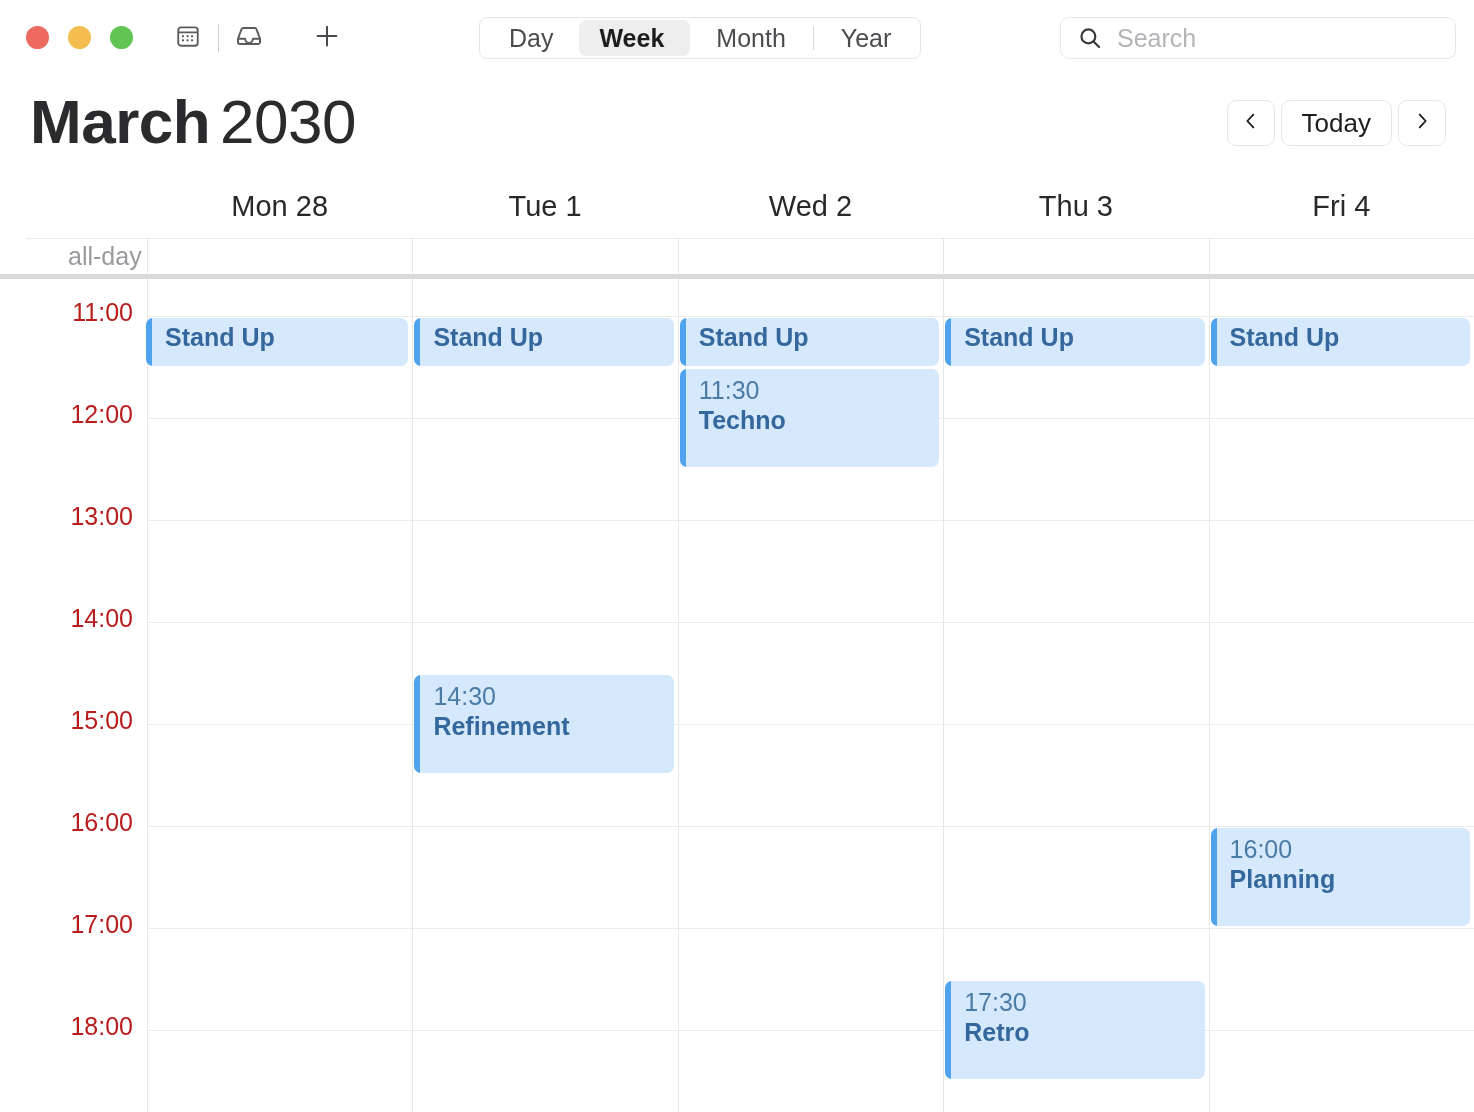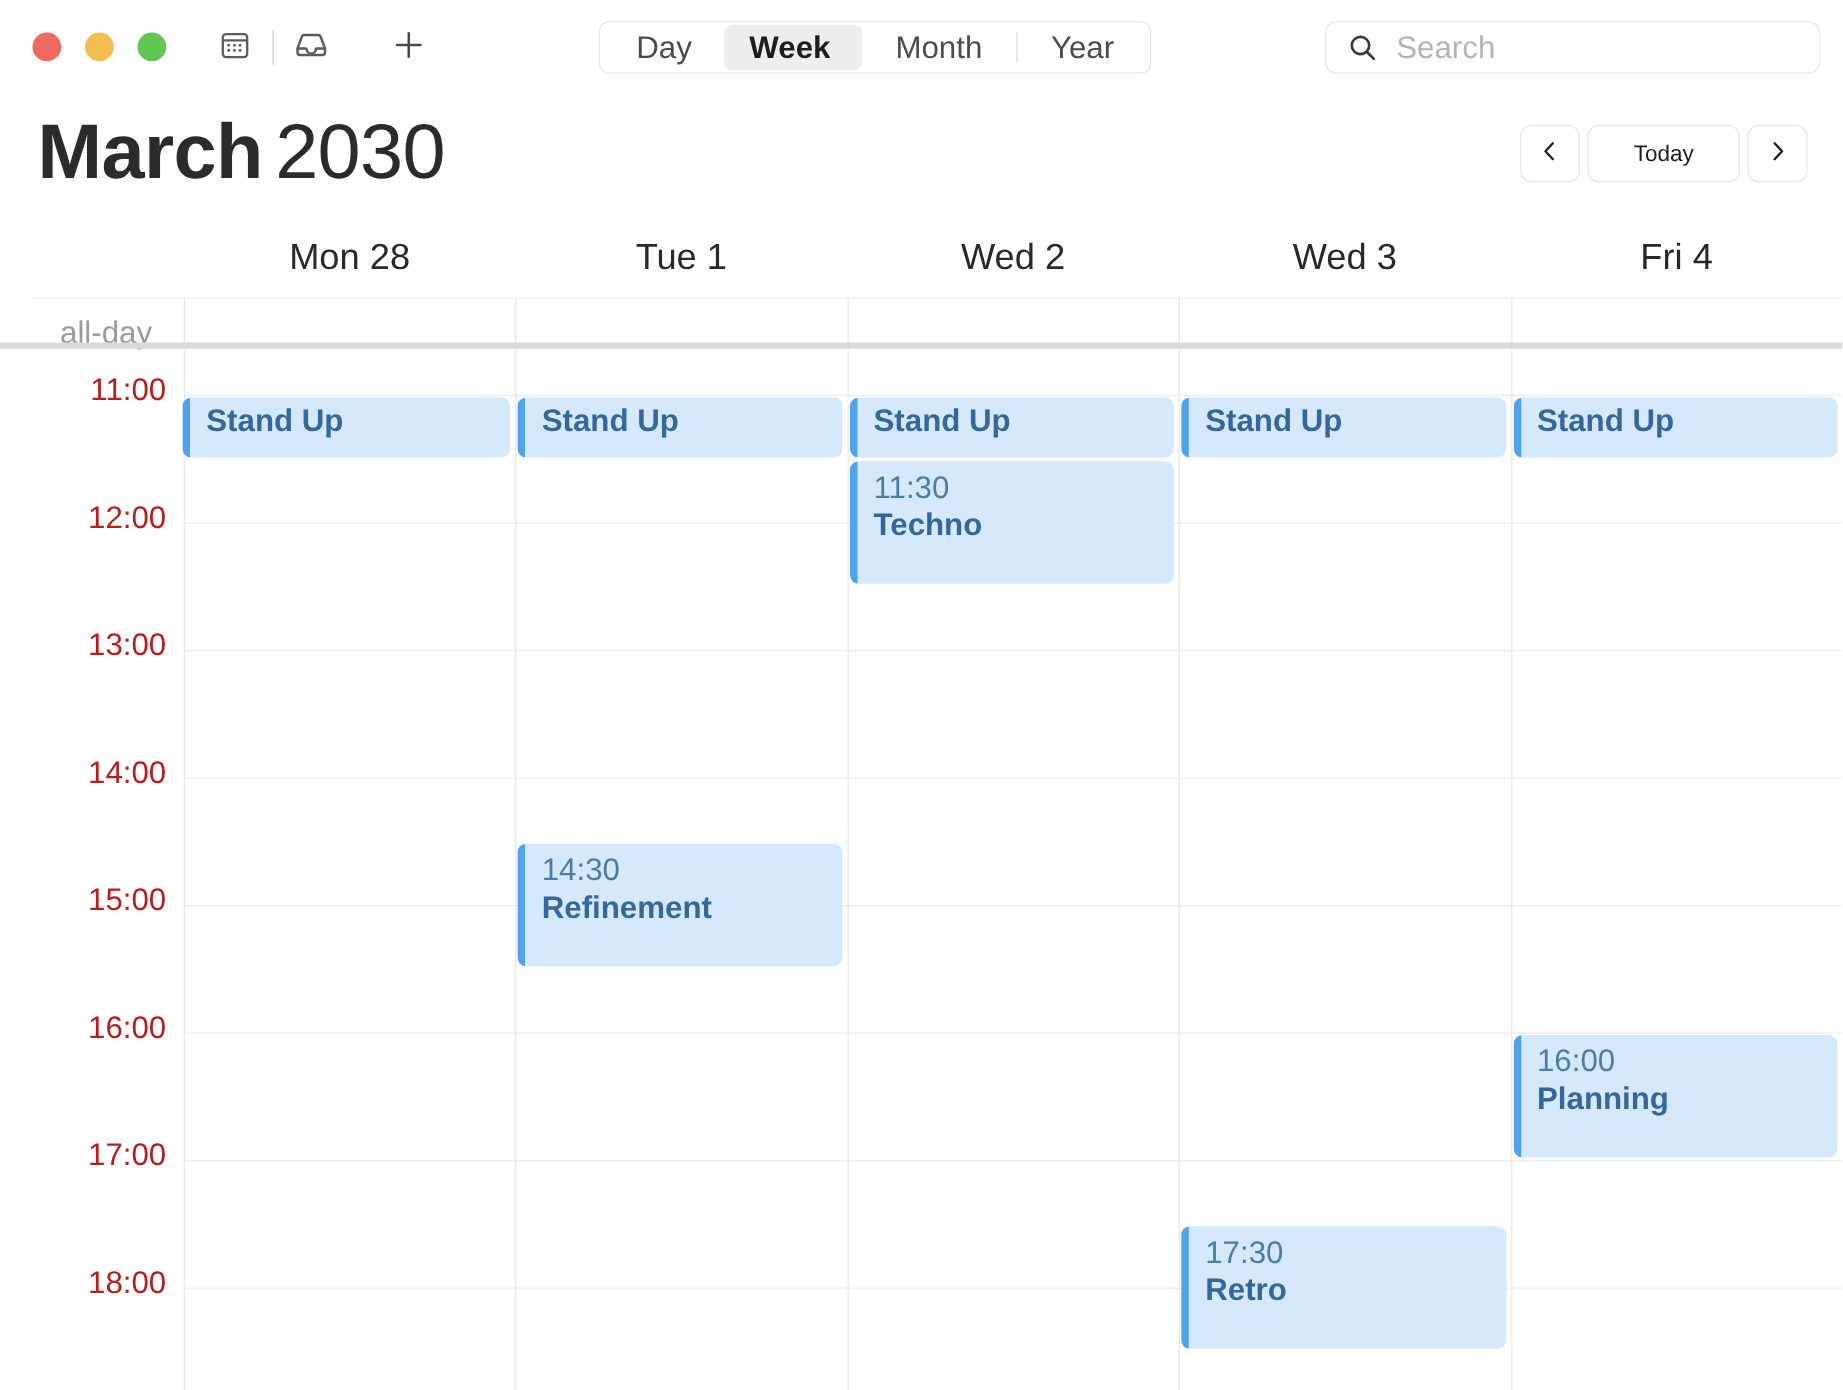--- a/index.html
+++ b/index.html
@@ -163,22 +163,22 @@
     min-width: 46px;
     border: 1px solid #e7e7e9;
     border-radius: 9px;
     background: #ffffff;
     display: flex;
     align-items: center;
     justify-content: center;
     color: #1d1d1f;
   }
   #today-btn {
-    padding: 0 36px;
-    font-size: 18px;
+    padding: 0 20px;
+    font-size: 26px;
     color: #1d1d1f;
   }
 
   
   #calendar {
     position: absolute;
     left: 0; top: 176px;
     width: 1474px;
     height: 936px;
   }
@@ -357,25 +357,25 @@
         </span>
       </div>
     </div>
   </div>
 
   <div id="calendar">
     <div id="dayheader">
         <div class="dh-cell" style="left: 147px; width: 265.4px;">Mon 28</div>
         <div class="dh-cell" style="left: 412.4px; width: 265.4px;">Tue 1</div>
         <div class="dh-cell" style="left: 677.8px; width: 265.4px;">Wed 2</div>
-        <div class="dh-cell" style="left: 943.2px; width: 265.4px;">Wed 3</div>
+        <div class="dh-cell" style="left: 943.2px; width: 265.4px;">Thu 3</div>
         <div class="dh-cell" style="left: 1208.6px; width: 265.4px;">Fri 4</div>
       </div>
     <div id="grid">
-        <div class="allday-label" style="left: 48px; top: 4px; margin-top: 10px;">all-day</div>
+        <div class="allday-label" style="left: 68px; top: 4px;">all-day</div>
         <div class="hline" style="left: 26px; top: 0px; width: 1448px;"></div>
         <div class="thick-sep" style="top: 36px;"></div>
         <div class="hline" style="left: 147px; top: 78px; width: 1327px;"></div>
         <div class="hour-label" style="left: 23px; top: 60px;">11:00</div>
         <div class="hline" style="left: 147px; top: 180px; width: 1327px;"></div>
         <div class="hour-label" style="left: 23px; top: 162px;">12:00</div>
         <div class="hline" style="left: 147px; top: 282px; width: 1327px;"></div>
         <div class="hour-label" style="left: 23px; top: 264px;">13:00</div>
         <div class="hline" style="left: 147px; top: 384px; width: 1327px;"></div>
         <div class="hour-label" style="left: 23px; top: 366px;">14:00</div>

